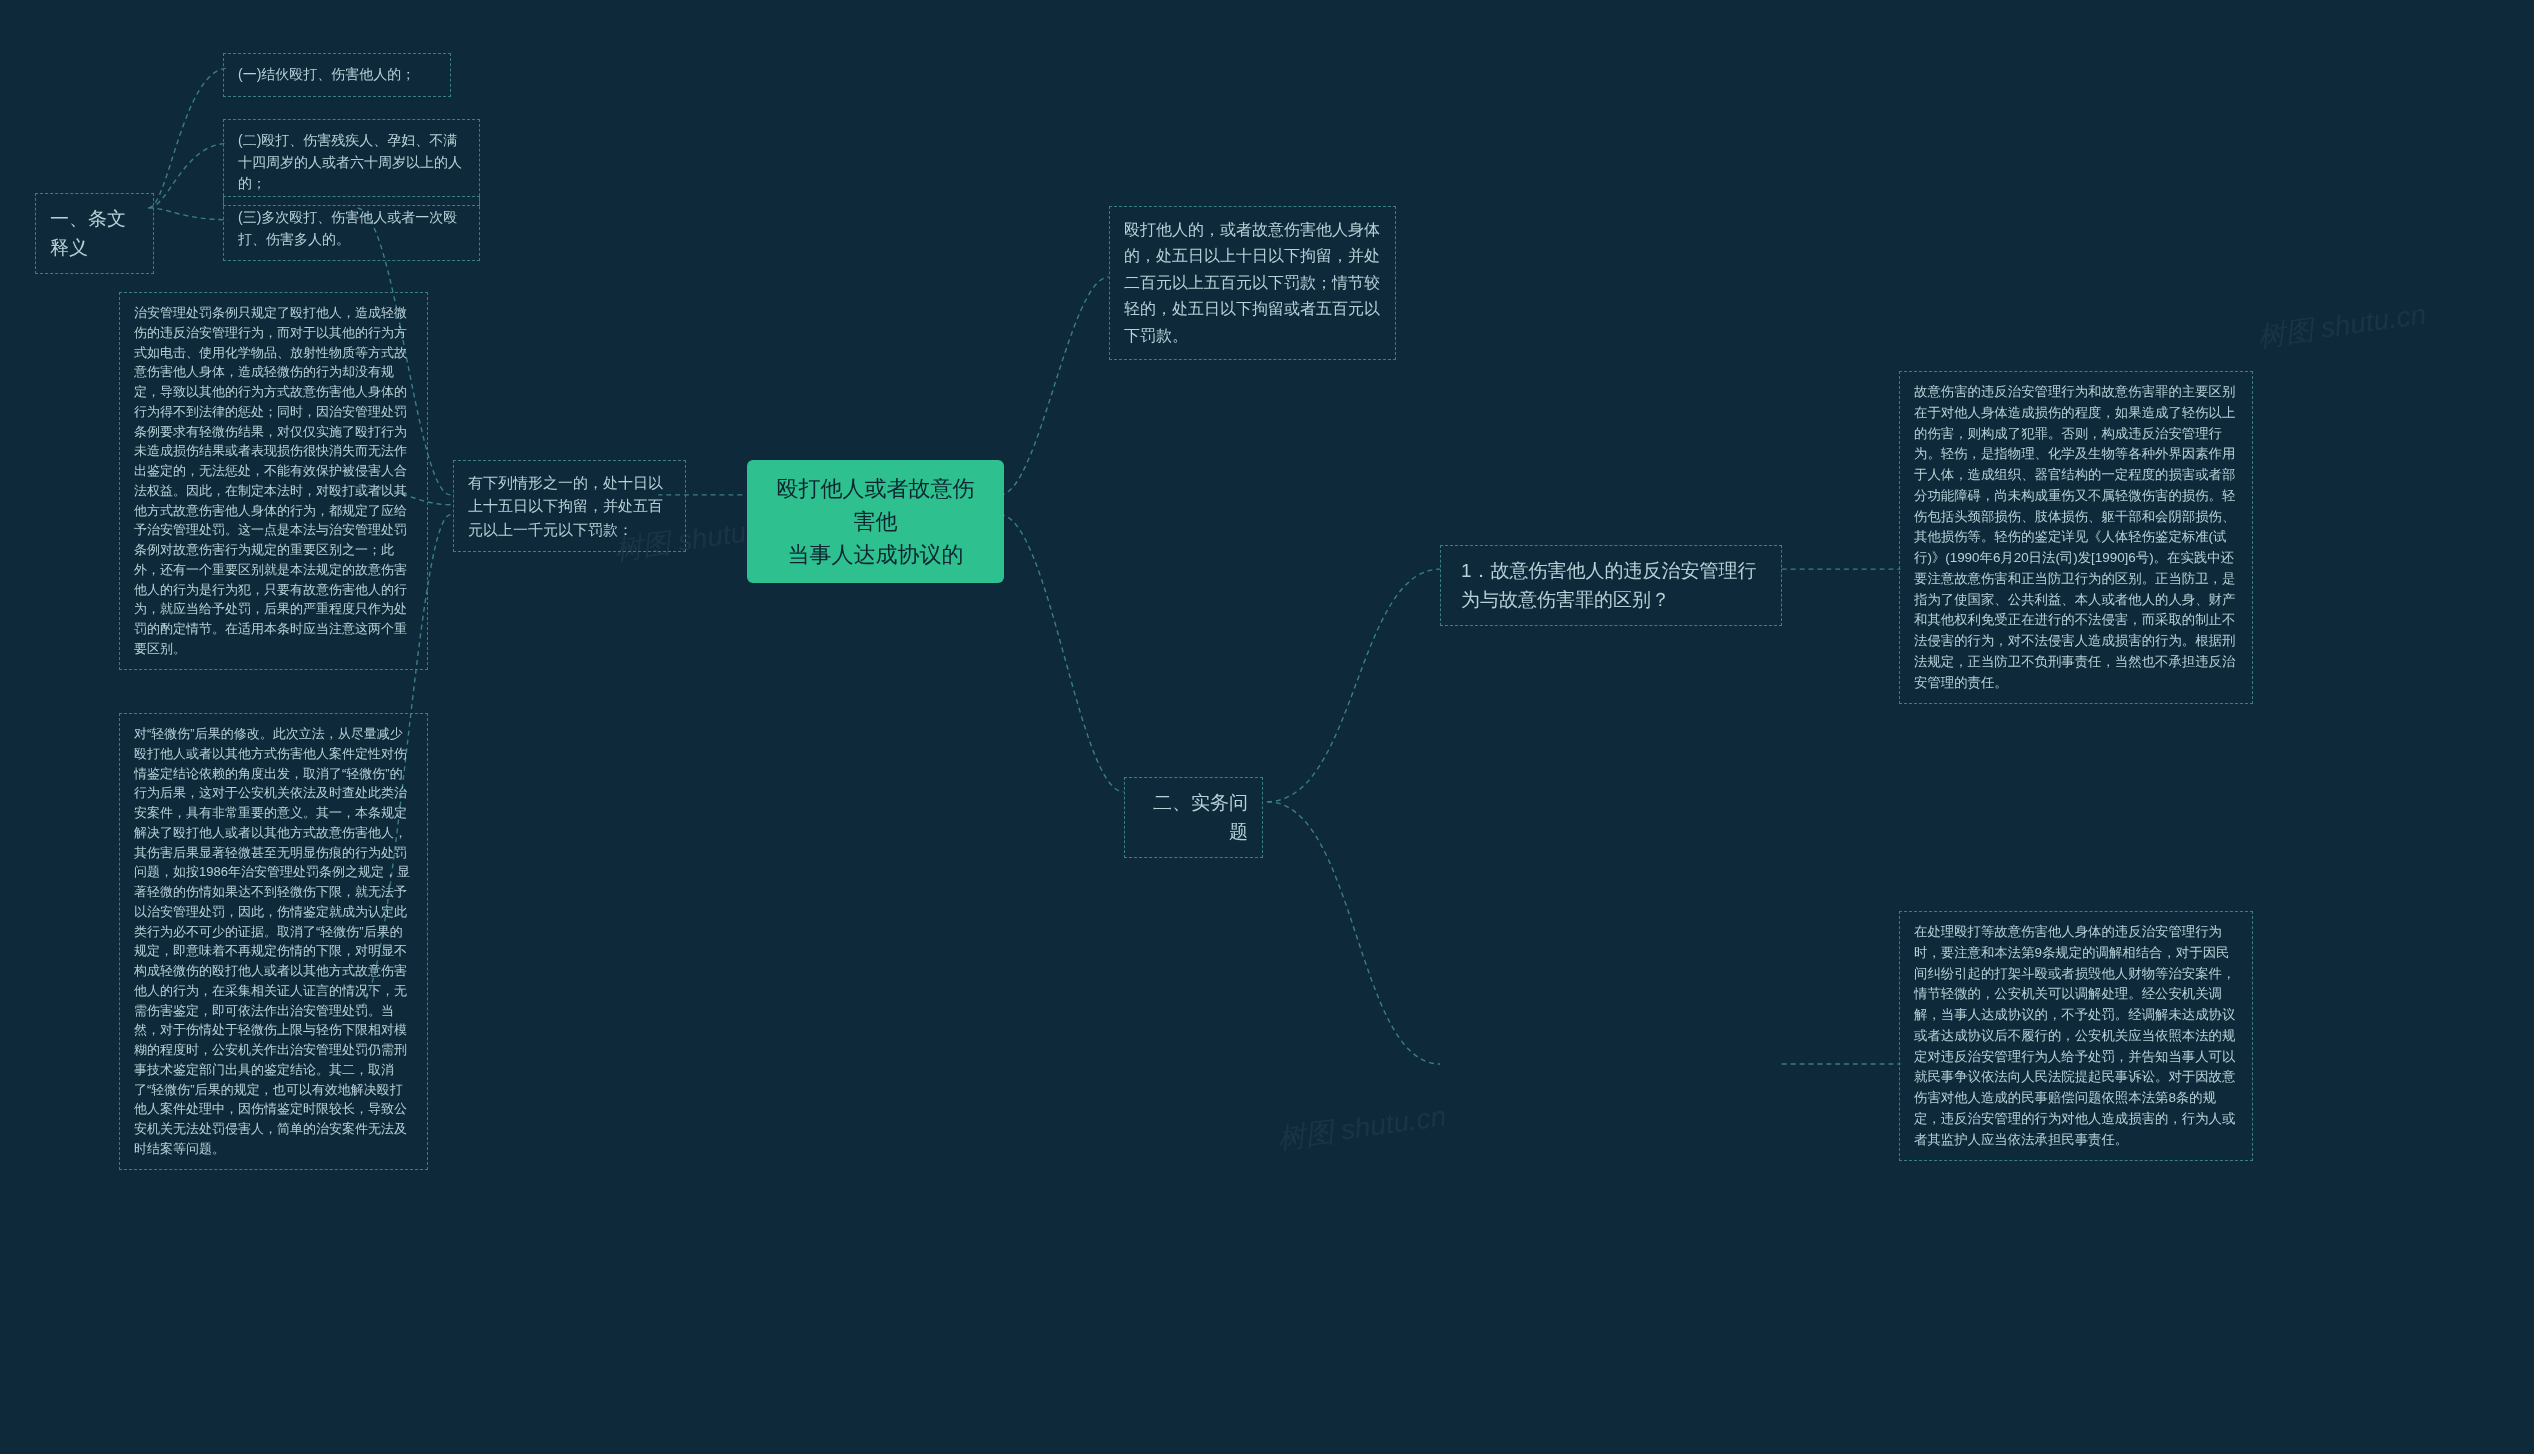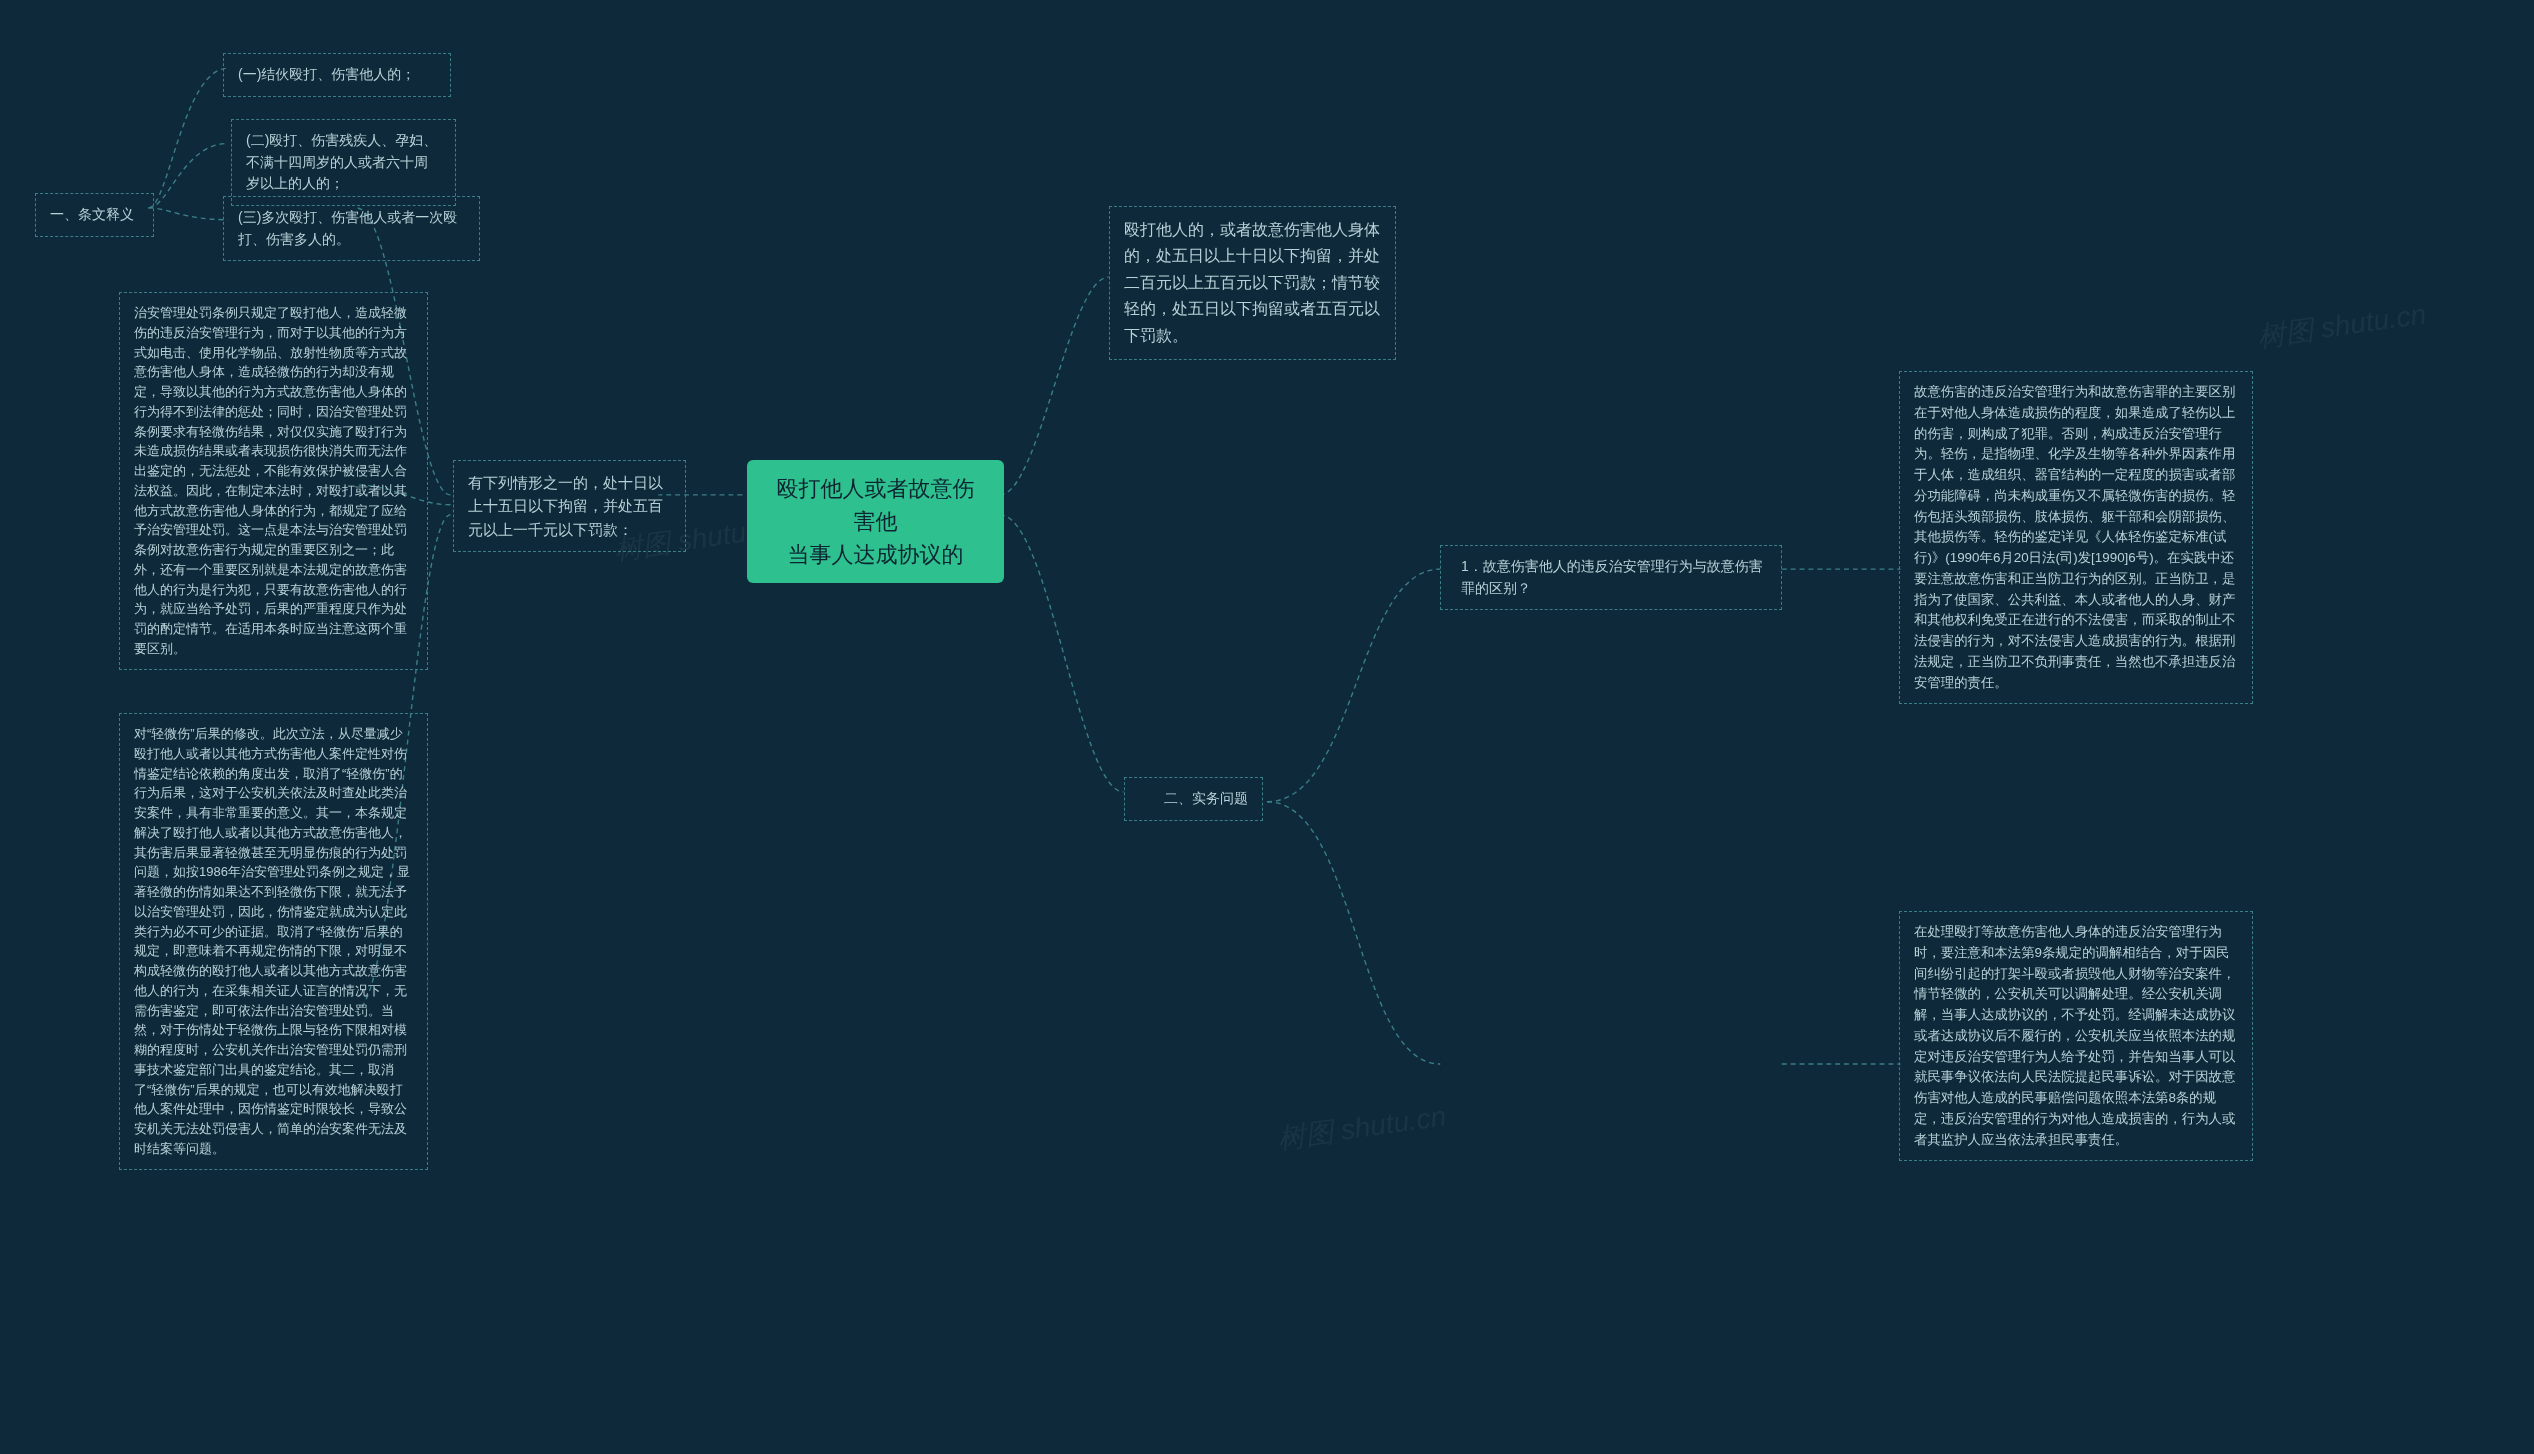--- a/index.html
+++ b/index.html
@@ -10,21 +10,21 @@
     background: #0e2a3a;
     font-family: "Microsoft YaHei", "PingFang SC", "Helvetica Neue", Arial, sans-serif;
     color: #b8d0d8;
     overflow: hidden;
   }
   .canvas { position: relative; width: 2534px; height: 1454px; }
   .node {
     position: absolute;
     border: 1px dashed #3a7f86;
     padding: 10px 14px;
-    font-size: 14px;
+    font-size: 19px;
     line-height: 1.55;
     background: rgba(0,0,0,0);
     box-sizing: border-box;
   }
   .root {
     position: absolute;
     background: #2fc08f;
     color: #0b2430;
     border-radius: 6px;
     padding: 12px 22px;
@@ -105,20 +105,20 @@
   <div class="node" style="left:1440px; top:545px; width:342px;padding-left:20px;">1．故意伤害他人的违反治安管理行为与故意伤害罪的区别？</div>
   <div class="node" style="left:1899px; top:371px; width:354px; font-size:13.4px; line-height:1.55;">故意伤害的违反治安管理行为和故意伤害罪的主要区别在于对他人身体造成损伤的程度，如果造成了轻伤以上的伤害，则构成了犯罪。否则，构成违反治安管理行为。轻伤，是指物理、化学及生物等各种外界因素作用于人体，造成组织、器官结构的一定程度的损害或者部分功能障碍，尚未构成重伤又不属轻微伤害的损伤。轻伤包括头颈部损伤、肢体损伤、躯干部和会阴部损伤、其他损伤等。轻伤的鉴定详见《人体轻伤鉴定标准(试行)》(1990年6月20日法(司)发[1990]6号)。在实践中还要注意故意伤害和正当防卫行为的区别。正当防卫，是指为了使国家、公共利益、本人或者他人的人身、财产和其他权利免受正在进行的不法侵害，而采取的制止不法侵害的行为，对不法侵害人造成损害的行为。根据刑法规定，正当防卫不负刑事责任，当然也不承担违反治安管理的责任。</div>
 
   <div class="node" style="left:1899px; top:911px; width:354px; font-size:13.4px; line-height:1.55;">在处理殴打等故意伤害他人身体的违反治安管理行为时，要注意和本法第9条规定的调解相结合，对于因民间纠纷引起的打架斗殴或者损毁他人财物等治安案件，情节轻微的，公安机关可以调解处理。经公安机关调解，当事人达成协议的，不予处罚。经调解未达成协议或者达成协议后不履行的，公安机关应当依照本法的规定对违反治安管理行为人给予处罚，并告知当事人可以就民事争议依法向人民法院提起民事诉讼。对于因故意伤害对他人造成的民事赔偿问题依照本法第8条的规定，违反治安管理的行为对他人造成损害的，行为人或者其监护人应当依法承担民事责任。</div>
 
   <div class="node" style="left:453px; top:460px; width:233px; font-size:15px;">有下列情形之一的，处十日以上十五日以下拘留，并处五百元以上一千元以下罚款：</div>
 
   <div class="node" style="left:35px; top:193px; width:119px;">一、条文释义</div>
 
   <div class="node" style="left:223px; top:53px; width:228px; font-size:14px;">(一)结伙殴打、伤害他人的；</div>
-  <div class="node" style="left:231px; top:119px; width:225px; font-size:14px;">(二)殴打、伤害残疾人、孕妇、不满十四周岁的人或者六十周岁以上的人的；</div>
+  <div class="node" style="left:223px; top:119px; width:257px; font-size:14px;">(二)殴打、伤害残疾人、孕妇、不满十四周岁的人或者六十周岁以上的人的；</div>
   <div class="node" style="left:223px; top:196px; width:257px; font-size:14px;">(三)多次殴打、伤害他人或者一次殴打、伤害多人的。</div>
 
   <div class="node" style="left:119px; top:292px; width:309px; font-size:13px; line-height:1.52;">治安管理处罚条例只规定了殴打他人，造成轻微伤的违反治安管理行为，而对于以其他的行为方式如电击、使用化学物品、放射性物质等方式故意伤害他人身体，造成轻微伤的行为却没有规定，导致以其他的行为方式故意伤害他人身体的行为得不到法律的惩处；同时，因治安管理处罚条例要求有轻微伤结果，对仅仅实施了殴打行为未造成损伤结果或者表现损伤很快消失而无法作出鉴定的，无法惩处，不能有效保护被侵害人合法权益。因此，在制定本法时，对殴打或者以其他方式故意伤害他人身体的行为，都规定了应给予治安管理处罚。这一点是本法与治安管理处罚条例对故意伤害行为规定的重要区别之一；此外，还有一个重要区别就是本法规定的故意伤害他人的行为是行为犯，只要有故意伤害他人的行为，就应当给予处罚，后果的严重程度只作为处罚的酌定情节。在适用本条时应当注意这两个重要区别。</div>
   <div class="node" style="left:119px; top:713px; width:309px; font-size:13px; line-height:1.52;">对“轻微伤”后果的修改。此次立法，从尽量减少殴打他人或者以其他方式伤害他人案件定性对伤情鉴定结论依赖的角度出发，取消了“轻微伤”的行为后果，这对于公安机关依法及时查处此类治安案件，具有非常重要的意义。其一，本条规定解决了殴打他人或者以其他方式故意伤害他人，其伤害后果显著轻微甚至无明显伤痕的行为处罚问题，如按1986年治安管理处罚条例之规定，显著轻微的伤情如果达不到轻微伤下限，就无法予以治安管理处罚，因此，伤情鉴定就成为认定此类行为必不可少的证据。取消了“轻微伤”后果的规定，即意味着不再规定伤情的下限，对明显不构成轻微伤的殴打他人或者以其他方式故意伤害他人的行为，在采集相关证人证言的情况下，无需伤害鉴定，即可依法作出治安管理处罚。当然，对于伤情处于轻微伤上限与轻伤下限相对模糊的程度时，公安机关作出治安管理处罚仍需刑事技术鉴定部门出具的鉴定结论。其二，取消了“轻微伤”后果的规定，也可以有效地解决殴打他人案件处理中，因伤情鉴定时限较长，导致公安机关无法处罚侵害人，简单的治安案件无法及时结案等问题。</div>
 
 </div>
 
 
 </body></html>

